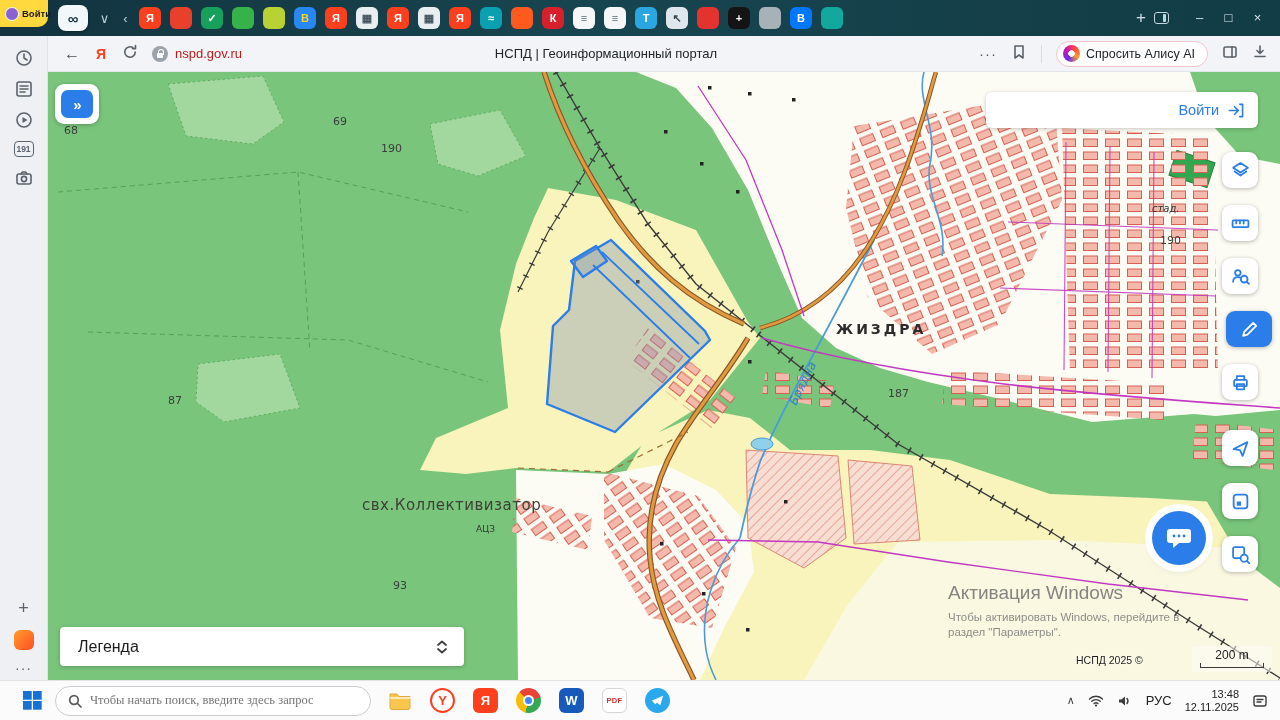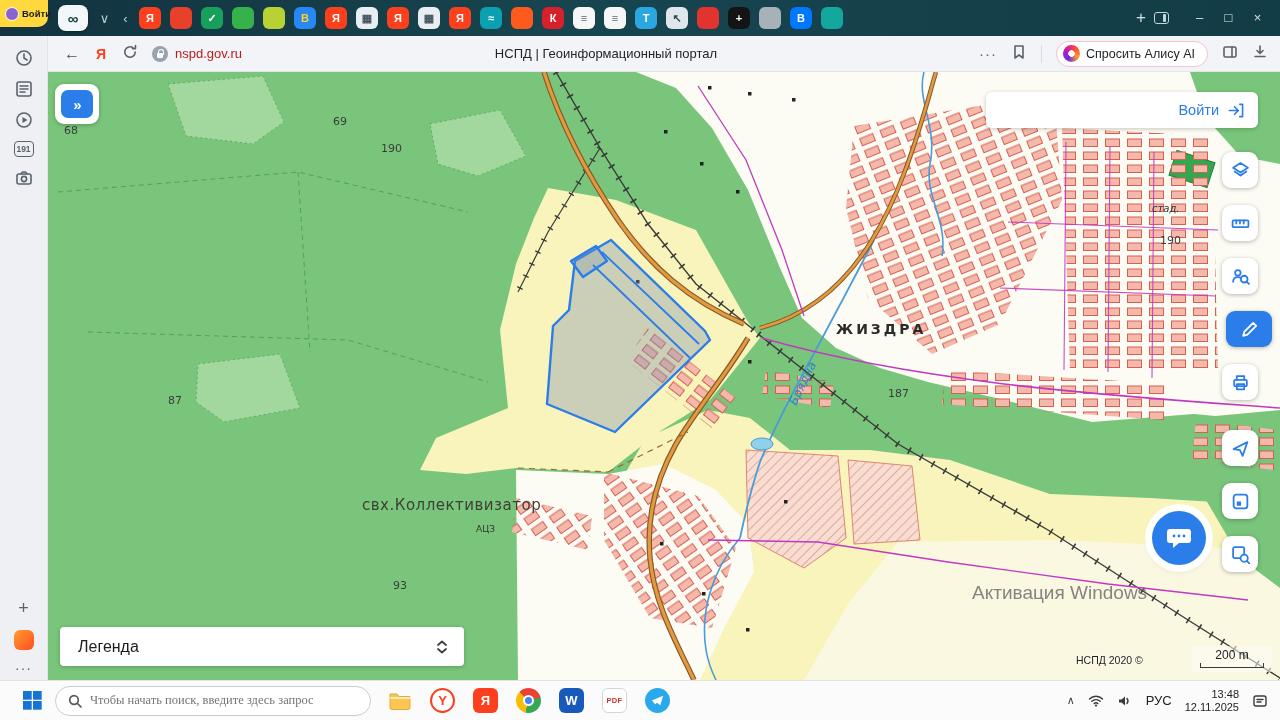--- a/index.html
+++ b/index.html
@@ -62,21 +62,21 @@
   .expand-card{position:absolute;left:7px;top:12px;width:44px;height:40px;background:#fff;border-radius:9px;box-shadow:0 1px 4px rgba(0,0,0,.25);display:flex;align-items:center;justify-content:center}
   .expand-in{width:32px;height:28px;background:#2b7de9;border-radius:7px;color:#fff;font-size:15px;font-weight:700;display:flex;align-items:center;justify-content:center;letter-spacing:-1px}
   .loginbar{position:absolute;top:20px;right:22px;width:272px;height:36px;background:#fff;border-radius:6px;box-shadow:0 1px 4px rgba(0,0,0,.22);display:flex;align-items:center;justify-content:flex-end;gap:8px;padding-right:14px}
   .loginbar b{color:#2b7de9;font-size:14.5px;font-weight:400}
   .loginbar svg{width:17px;height:17px;stroke:#2b7de9;fill:none;stroke-width:1.7;stroke-linecap:round;stroke-linejoin:round}
   .fab{position:absolute;right:74px;top:439px;width:54px;height:54px;border-radius:50%;background:#2b7de9;box-shadow:0 0 0 7px rgba(255,255,255,.95),0 3px 9px rgba(0,0,0,.3);display:flex;align-items:center;justify-content:center}
   .fab svg{width:28px;height:28px}
   .legend{position:absolute;left:12px;top:555px;width:404px;height:39px;background:#fff;border-radius:4px;box-shadow:0 1px 4px rgba(0,0,0,.22);display:flex;align-items:center;padding:0 14px 0 18px}
   .legend b{font-size:16px;font-weight:400;color:#1d1d1f}
   .legend svg{margin-left:auto;width:16px;height:18px;stroke:#3c3c3c;fill:none;stroke-width:1.7;stroke-linecap:round;stroke-linejoin:round}
-  .wm{position:absolute;left:924px;top:510px;pointer-events:none;color:rgba(112,112,112,.85)}
+  .wm{position:absolute;left:900px;top:510px;pointer-events:none;color:rgba(112,112,112,.85)}
   .wm-t{font-size:19px}
   .wm-s{font-size:11.5px;line-height:14.5px;margin-top:6px;color:rgba(112,112,112,.8)}
   .copyr{position:absolute;left:1028px;top:582px;font-size:10.5px;color:#1f1f1f;text-shadow:0 0 3px rgba(255,255,255,.95)}
   .scale{position:absolute;left:1144px;top:574px;width:80px;background:rgba(252,252,246,.55);border-radius:2px;padding:2px 4px 4px}
   .scale-num{font-size:12px;color:#222;text-align:center}
   .scale-line{height:5px;border:1.4px solid #3a3a3a;border-top:none;margin:1px 4px 0}
 
   
   .task{height:40px;background:#fbfbfb;border-top:1px solid #e3e3e3;display:flex;align-items:center;padding-left:10px}
   .start{width:19px;height:19px;margin:0 13px;flex:none}
@@ -409,23 +409,24 @@
       <div class="legend">
         <b>Легенда</b>
         <svg viewBox="0 0 16 18">
             <path d="M4 7L8 3.5 12 7"></path>
             <path d="M4 11l4 3.5 4-3.5"></path>
           </svg>
       </div>
 
       <div class="wm">
         <div class="wm-t">Активация Windows</div>
-      </div>
-
-      <div class="copyr">НСПД 2020 ©</div>
+        <div class="wm-s"><span>Чтобы активировать Windows, перейдите в</span><br><span>раздел "Параметры".</span></div>
+      </div>
+
+      <div class="copyr">НСПД 2025 ©</div>
 
       <div class="scale">
         <div class="scale-num">200 m</div>
         <div class="scale-line"></div>
       </div>
     </div>
   </div>
 </div>
 
 <div class="task">

